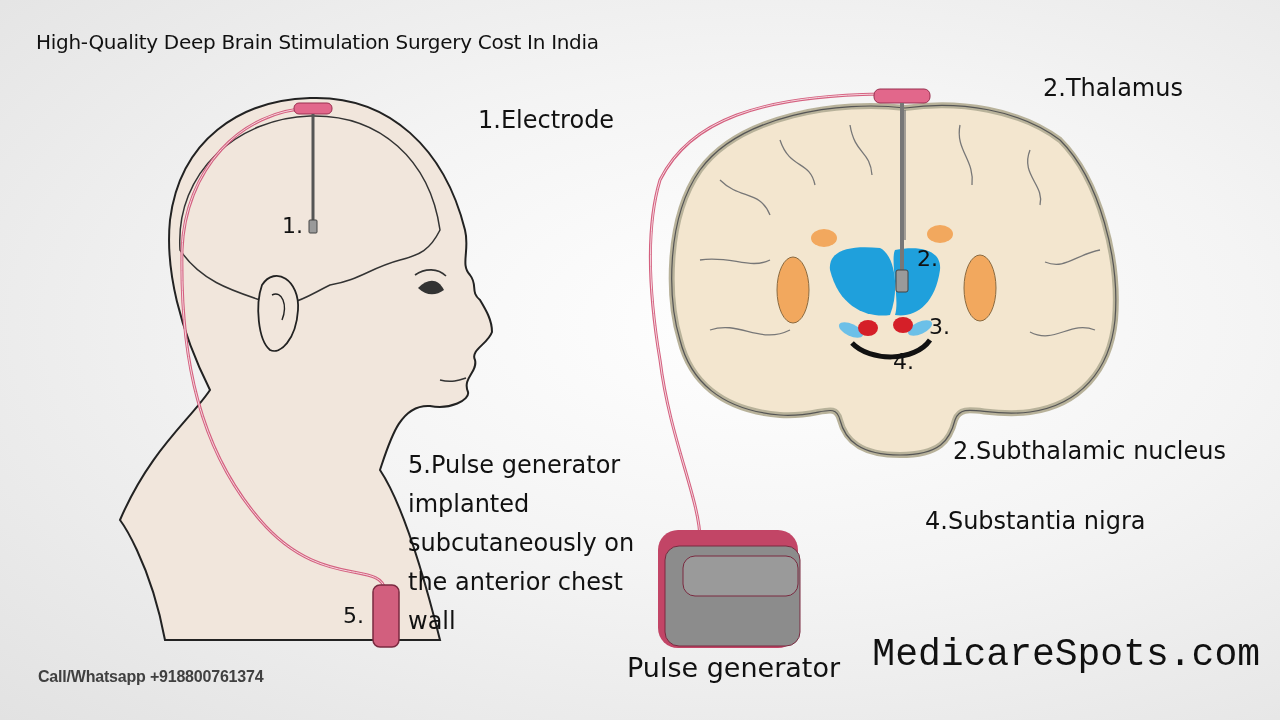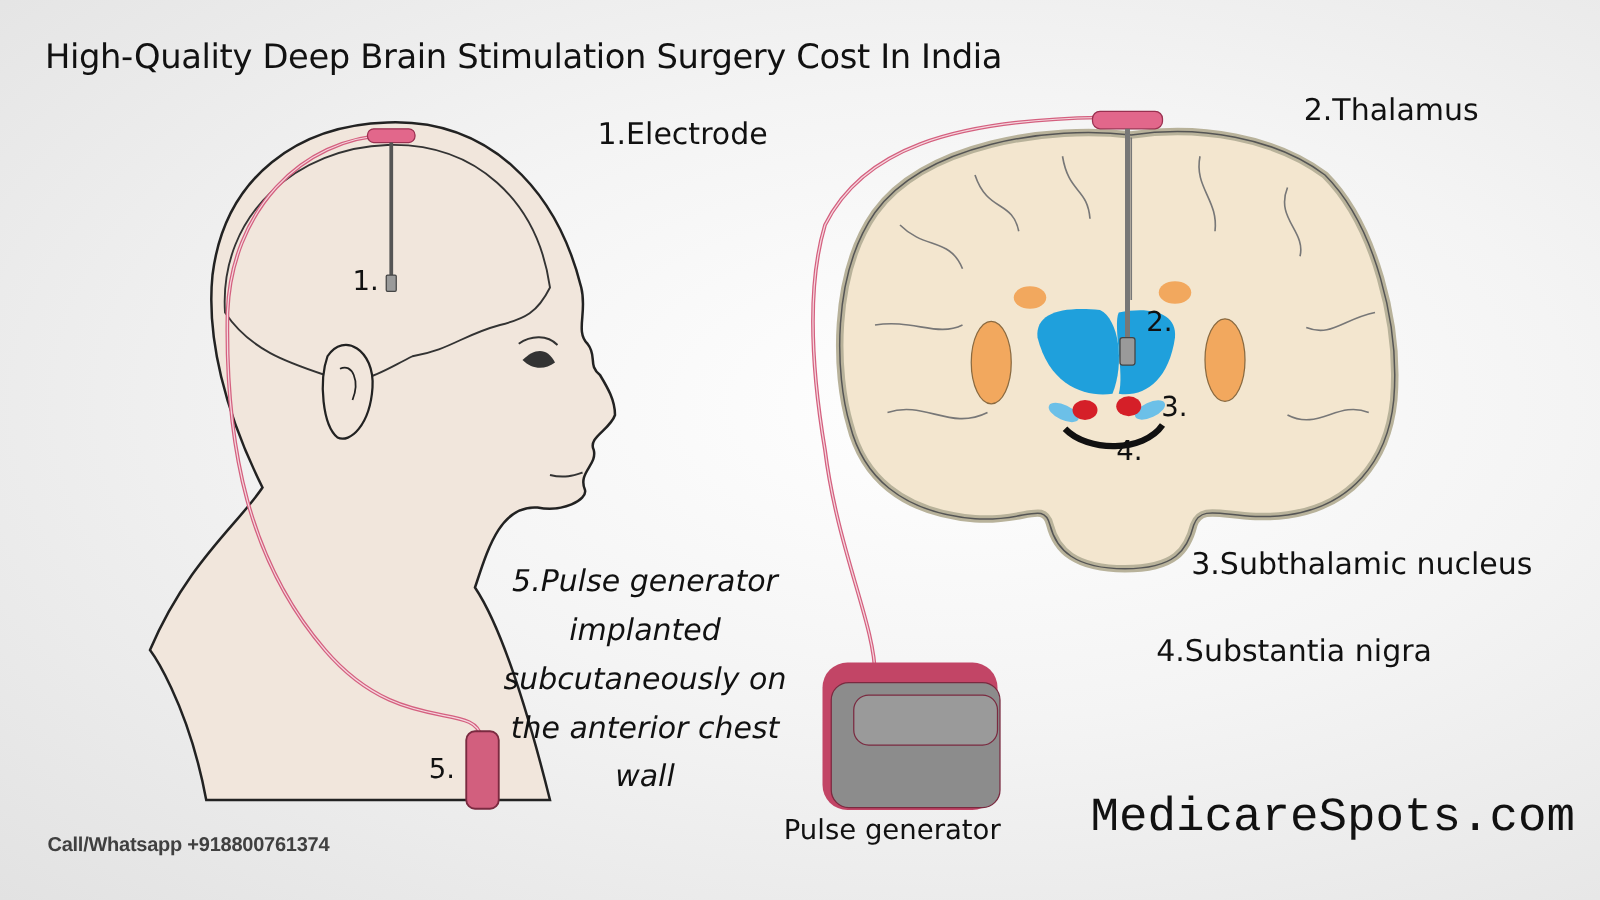--- a/index.html
+++ b/index.html
@@ -1,23 +1,23 @@
 <!DOCTYPE html>
 <html><head>
 <meta charset="utf-8">
 <style>
   html,body{margin:0;padding:0;}
   body{width:1280px;height:720px;overflow:hidden;position:relative;
     background:radial-gradient(ellipse at 60% 45%,#ffffff 0%,#f4f4f4 45%,#e2e2e2 100%);
     font-family:"DejaVu Sans","Liberation Sans",sans-serif;color:#111;}
   .abs{position:absolute;}
-  .title{left:36px;top:30px;font-size:27px;letter-spacing:-0.3px;white-space:nowrap;}
+  .title{left:36px;top:30px;font-size:20px;letter-spacing:-0.3px;white-space:nowrap;}
   .lbl{font-size:24px;white-space:nowrap;}
   .small{font-size:22px;}
-  .pulse-desc{left:396px;top:446px;width:240px;text-align:center;font-size:24px;line-height:39px;font-style:italic;}
+  .pulse-desc{left:408px;top:446px;width:240px;text-align:left;font-size:24px;line-height:39px;}
   .site{right:20px;top:633px;font-size:38px;white-space:nowrap;font-family:Liberation Mono, monospace;}
   .call{left:38px;top:668px;font-size:16px;font-weight:bold;color:#404040;font-family:"Liberation Sans",sans-serif;letter-spacing:-0.2px;white-space:nowrap;}
   svg{position:absolute;left:0;top:0;}
 </style>
 </head>
 <body>
 
 <svg width="1280" height="720" viewBox="0 0 1280 720">
 
   <g>
@@ -98,27 +98,27 @@
 
   <g>
     <rect x="658" y="530" width="140" height="118" rx="20" fill="#c24566"></rect>
     <rect x="665" y="546" width="135" height="100" rx="14" fill="#8c8c8c" stroke="#7a2a40" stroke-width="1"></rect>
     <rect x="683" y="556" width="115" height="40" rx="12" fill="#9a9a9a" stroke="#7a2a40" stroke-width="1"></rect>
   </g>
 </svg>
 
 <div class="abs title">High-Quality Deep Brain Stimulation Surgery Cost In India</div>
 
-<div class="abs lbl" style="left:478px;top:93px;">1.Electrode</div>
+<div class="abs lbl" style="left:478px;top:106px;">1.Electrode</div>
 <div class="abs lbl" style="left:1043px;top:74px;">2.Thalamus</div>
-<div class="abs lbl" style="left:953px;top:437px;">3.Subthalamic nucleus</div>
+<div class="abs lbl" style="left:953px;top:437px;">2.Subthalamic nucleus</div>
 <div class="abs lbl" style="left:925px;top:507px;">4.Substantia nigra</div>
 
 <div class="abs pulse-desc">5.Pulse generator implanted subcutaneously on the anterior chest wall</div>
-<div class="abs lbl" style="left:627px;top:652px;font-size:22px;">Pulse generator</div>
+<div class="abs lbl" style="left:627px;top:652px;font-size:27px;">Pulse generator</div>
 
 <div class="abs small" style="left:282px;top:213px;">1.</div>
 <div class="abs small" style="left:343px;top:603px;">5.</div>
 <div class="abs small" style="left:917px;top:246px;">2.</div>
 <div class="abs small" style="left:929px;top:314px;">3.</div>
 <div class="abs small" style="left:893px;top:349px;">4.</div>
 
 <div class="abs site">MedicareSpots.com</div>
 <div class="abs call">Call/Whatsapp +918800761374</div>
 

